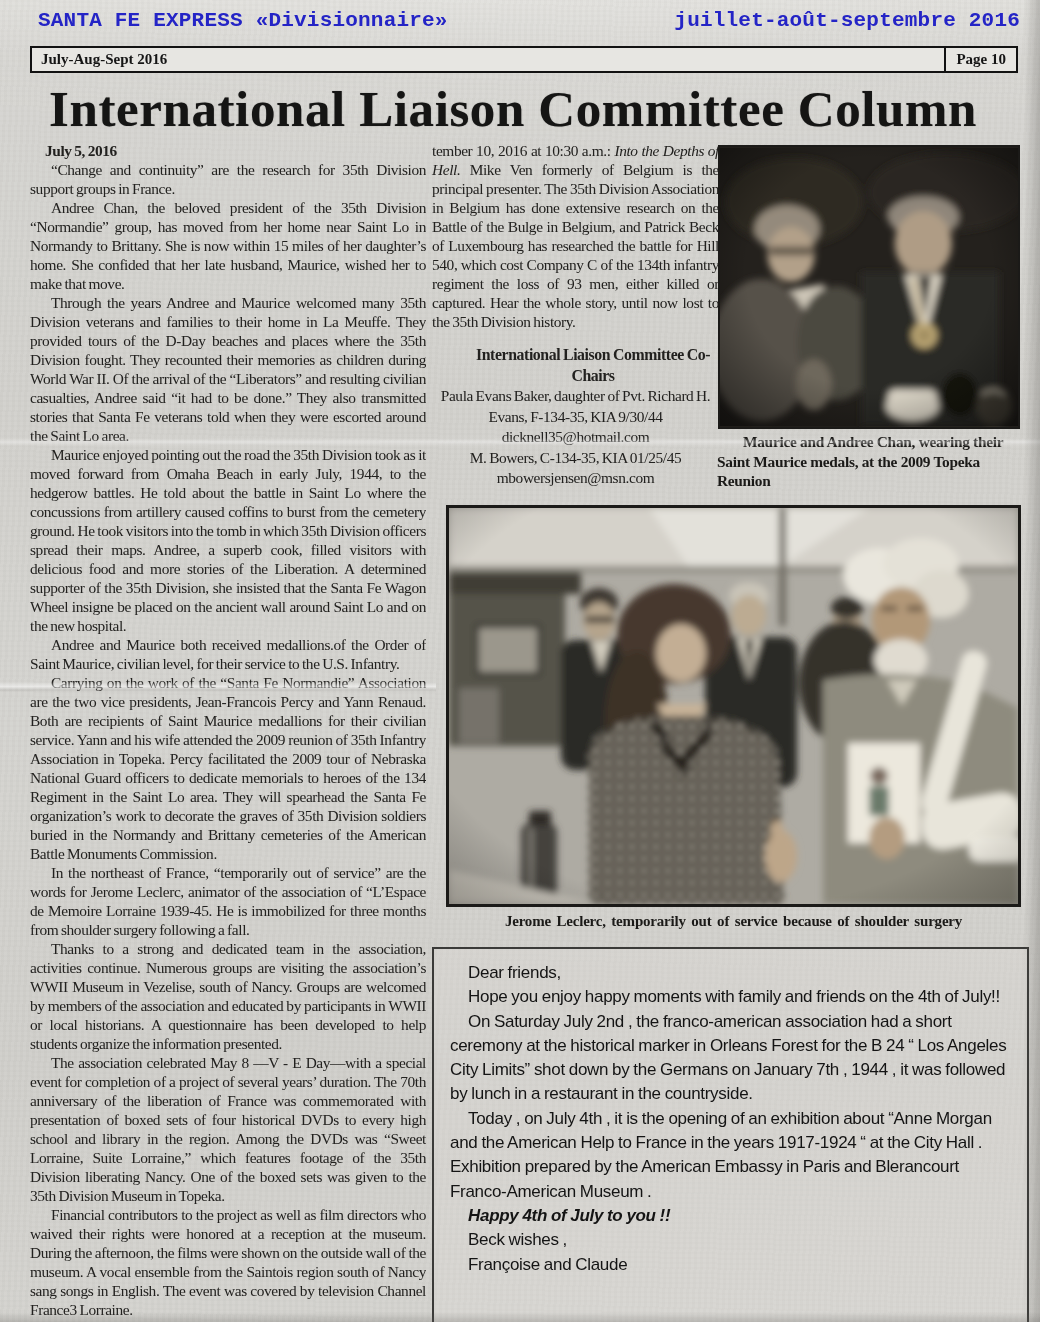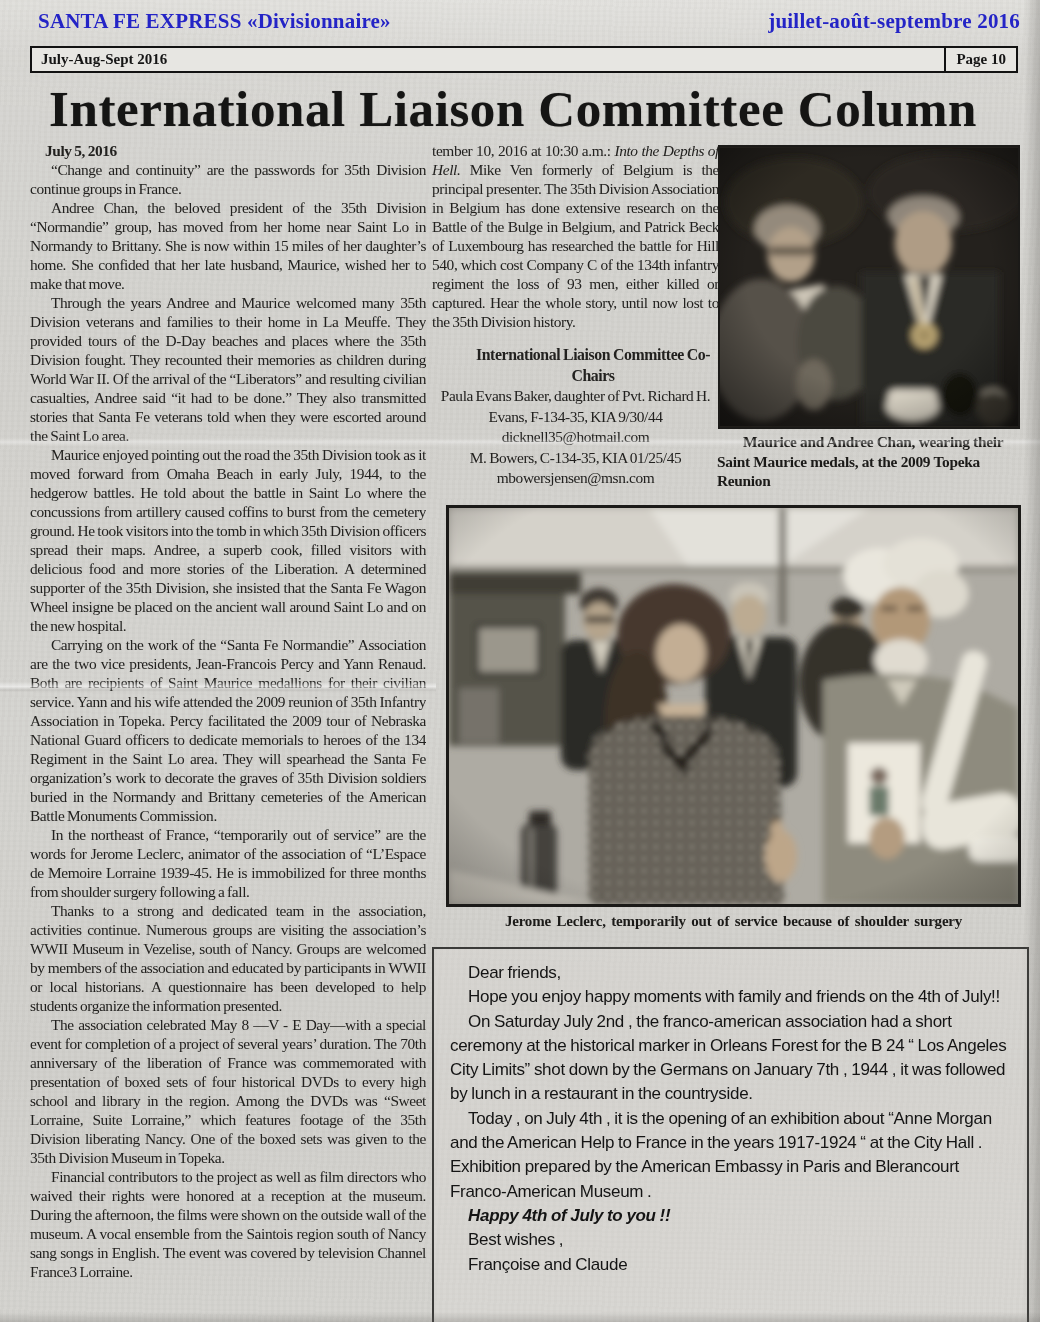--- a/index.html
+++ b/index.html
@@ -14,21 +14,21 @@
   .edge-r{position:absolute;right:0;top:0;width:16px;height:100%;pointer-events:none;
     background:linear-gradient(90deg,rgba(0,0,0,0),rgba(92,90,86,.30));}
   .edge-b{position:absolute;left:0;bottom:0;width:100%;height:10px;pointer-events:none;
     background:linear-gradient(0deg,rgba(92,90,86,.25),rgba(0,0,0,0));}
   .crease{position:absolute;left:0;top:682px;width:436px;height:10px;pointer-events:none;
     background:linear-gradient(180deg,rgba(255,255,255,0),rgba(255,255,255,.5) 45%,rgba(110,108,104,.14) 80%,rgba(255,255,255,0));}
   .crease2{position:absolute;left:0;top:438px;width:100%;height:8px;pointer-events:none;
     background:linear-gradient(180deg,rgba(255,255,255,0),rgba(255,255,255,.35),rgba(255,255,255,0));}
 
   .masthead{position:absolute;left:38px;top:9px;width:982px;display:flex;justify-content:space-between;
-    font-family:Liberation Serif, serif;font-weight:bold;font-size:21px;color:#2424c6;letter-spacing:.2px;gap:14px;}
+    font-family:Liberation Mono, monospace;font-weight:bold;font-size:21px;color:#2424c6;letter-spacing:.2px;gap:14px;}
   .folio-bar{position:absolute;left:30px;top:46px;width:988px;height:27px;box-sizing:border-box;
     border:2px solid #121212;background:#e7e6e2;display:flex;align-items:center;justify-content:space-between;
     font-weight:bold;font-size:15px;color:#151515;}
   .folio-bar .fleft{padding-left:9px;}
   .folio-bar .fright{border-left:2px solid #121212;height:100%;display:flex;align-items:center;padding:0 10px;font-family:Liberation Serif, serif;}
   h1.headline{position:absolute;left:33px;top:66px;margin:16px;width:995px;white-space:nowrap;
     font-size:51px;line-height:54px;font-weight:bold;letter-spacing:.6px;color:#151514;
     text-shadow:0 0 1px rgba(20,20,20,.4);}
 
   .col{position:absolute;text-align:justify;font-size:15.4px;line-height:19px;
@@ -72,24 +72,25 @@
 
   <div class="folio-bar">
     <span class="fleft">July-Aug-Sept 2016</span>
     <span class="fright">Page 10</span>
   </div>
 
   <h1 class="headline">International Liaison Committee Column</h1>
 
   <section class="col col1">
     <p class="dateline">July 5, 2016</p>
-    <p>“Change and continuity” are the passwords for 35th Division continue groups in France.</p>
+    <p>“Change and continuity” are the research for 35th Division support groups in France.</p>
     <p>Andree Chan, the beloved president of the 35th Division “Normandie” group, has moved from her home near Saint Lo in Normandy to Brittany. She is now within 15 miles of her daughter’s home. She confided that her late husband, Maurice, wished her to make that move.</p>
     <p>Through the years Andree and Maurice welcomed many 35th Division veterans and families to their home in La Meuffe. They provided tours of the D-Day beaches and places where the 35th Division fought. They recounted their memories as children during World War II. Of the arrival of the “Liberators” and resulting civilian casualties, Andree said “it had to be done.” They also transmitted stories that Santa Fe veterans told when they were escorted around the Saint Lo area.</p>
     <p>Maurice enjoyed pointing out the road the 35th Division took as it moved forward from Omaha Beach in early July, 1944, to the hedgerow battles. He told about the battle in Saint Lo where the concussions from artillery caused coffins to burst from the cemetery ground. He took visitors into the tomb in which 35th Division officers spread their maps. Andree, a superb cook, filled visitors with delicious food and more stories of the Liberation. A determined supporter of the 35th Division, she insisted that the Santa Fe Wagon Wheel insigne be placed on the ancient wall around Saint Lo and on the new hospital.</p>
+    <p>Andree and Maurice both received medallions.of the Order of Saint Maurice, civilian level, for their service to the U.S. Infantry.</p>
     <p>Carrying on the work of the “Santa Fe Normandie” Association are the two vice presidents, Jean-Francois Percy and Yann Renaud. Both are recipients of Saint Maurice medallions for their civilian service. Yann and his wife attended the 2009 reunion of 35th Infantry Association in Topeka. Percy facilitated the 2009 tour of Nebraska National Guard officers to dedicate memorials to heroes of the 134 Regiment in the Saint Lo area. They will spearhead the Santa Fe organization’s work to decorate the graves of 35th Division soldiers buried in the Normandy and Brittany cemeteries of the American Battle Monuments Commission.</p>
     <p>In the northeast of France, “temporarily out of service” are the words for Jerome Leclerc, animator of the association of “L’Espace de Memoire Lorraine 1939-45. He is immobilized for three months from shoulder surgery following a fall.</p>
     <p>Thanks to a strong and dedicated team in the association, activities continue. Numerous groups are visiting the association’s WWII Museum in Vezelise, south of Nancy. Groups are welcomed by members of the association and educated by participants in WWII or local historians. A questionnaire has been developed to help students organize the information presented.</p>
     <p>The association celebrated May 8 —V - E Day—with a special event for completion of a project of several years’ duration. The 70th anniversary of the liberation of France was commemorated with presentation of boxed sets of four historical DVDs to every high school and library in the region. Among the DVDs was “Sweet Lorraine, Suite Lorraine,” which features footage of the 35th Division liberating Nancy. One of the boxed sets was given to the 35th Division Museum in Topeka.</p>
     <p>Financial contributors to the project as well as film directors who waived their rights were honored at a reception at the museum. During the afternoon, the films were shown on the outside wall of the museum. A vocal ensemble from the Saintois region south of Nancy sang songs in English. The event was covered by television Channel France3 Lorraine.</p>
 
   </section>
 
   <section class="col col2">
     <p class="lead"><span>tember 10, 2016 at 10:30 a.m.: </span><i>Into the Depths of Hell.</i><span> Mike Ven formerly of Belgium is the principal presenter. The 35th Division Association in Belgium has done extensive research on the Battle of the Bulge in Belgium, and Patrick Beck of Luxembourg has researched the battle for Hill 540, which cost Company C of the 134th infantry regiment the loss of 93 men, either killed or captured. Hear the whole story, until now lost to the 35th Division history.</span></p>
@@ -216,21 +217,21 @@
     </svg>
   </figure>
   <figcaption class="cap2">Jerome Leclerc, temporarily out of service because of shoulder surgery</figcaption>
 
   <div class="letter">
     <p>Dear friends,</p>
     <p>Hope you enjoy happy moments with family and friends on the 4th of July!!</p>
     <p>On Saturday July 2nd , the franco-american association had a short ceremony at the historical marker in Orleans Forest for the B 24 “ Los Angeles City Limits” shot down by the Germans on January 7th , 1944 , it was followed by lunch in a restaurant in the countryside.</p>
     <p>Today , on July 4th , it is the opening of an exhibition about “Anne Morgan and the American Help to France in the years 1917-1924 “ at the City Hall . Exhibition prepared by the American Embassy in Paris and Blerancourt Franco-American Museum .</p>
     <p class="bold-it">Happy 4th of July to you !!</p>
-    <p>Best wishes ,</p>
+    <p>Beck wishes ,</p>
     <p>Françoise and Claude</p>
   </div>
 
   <div class="crease"></div>
   <div class="crease2"></div>
   <div class="edge-r"></div>
   <div class="edge-b"></div>
 </div>
 
 </body></html>

